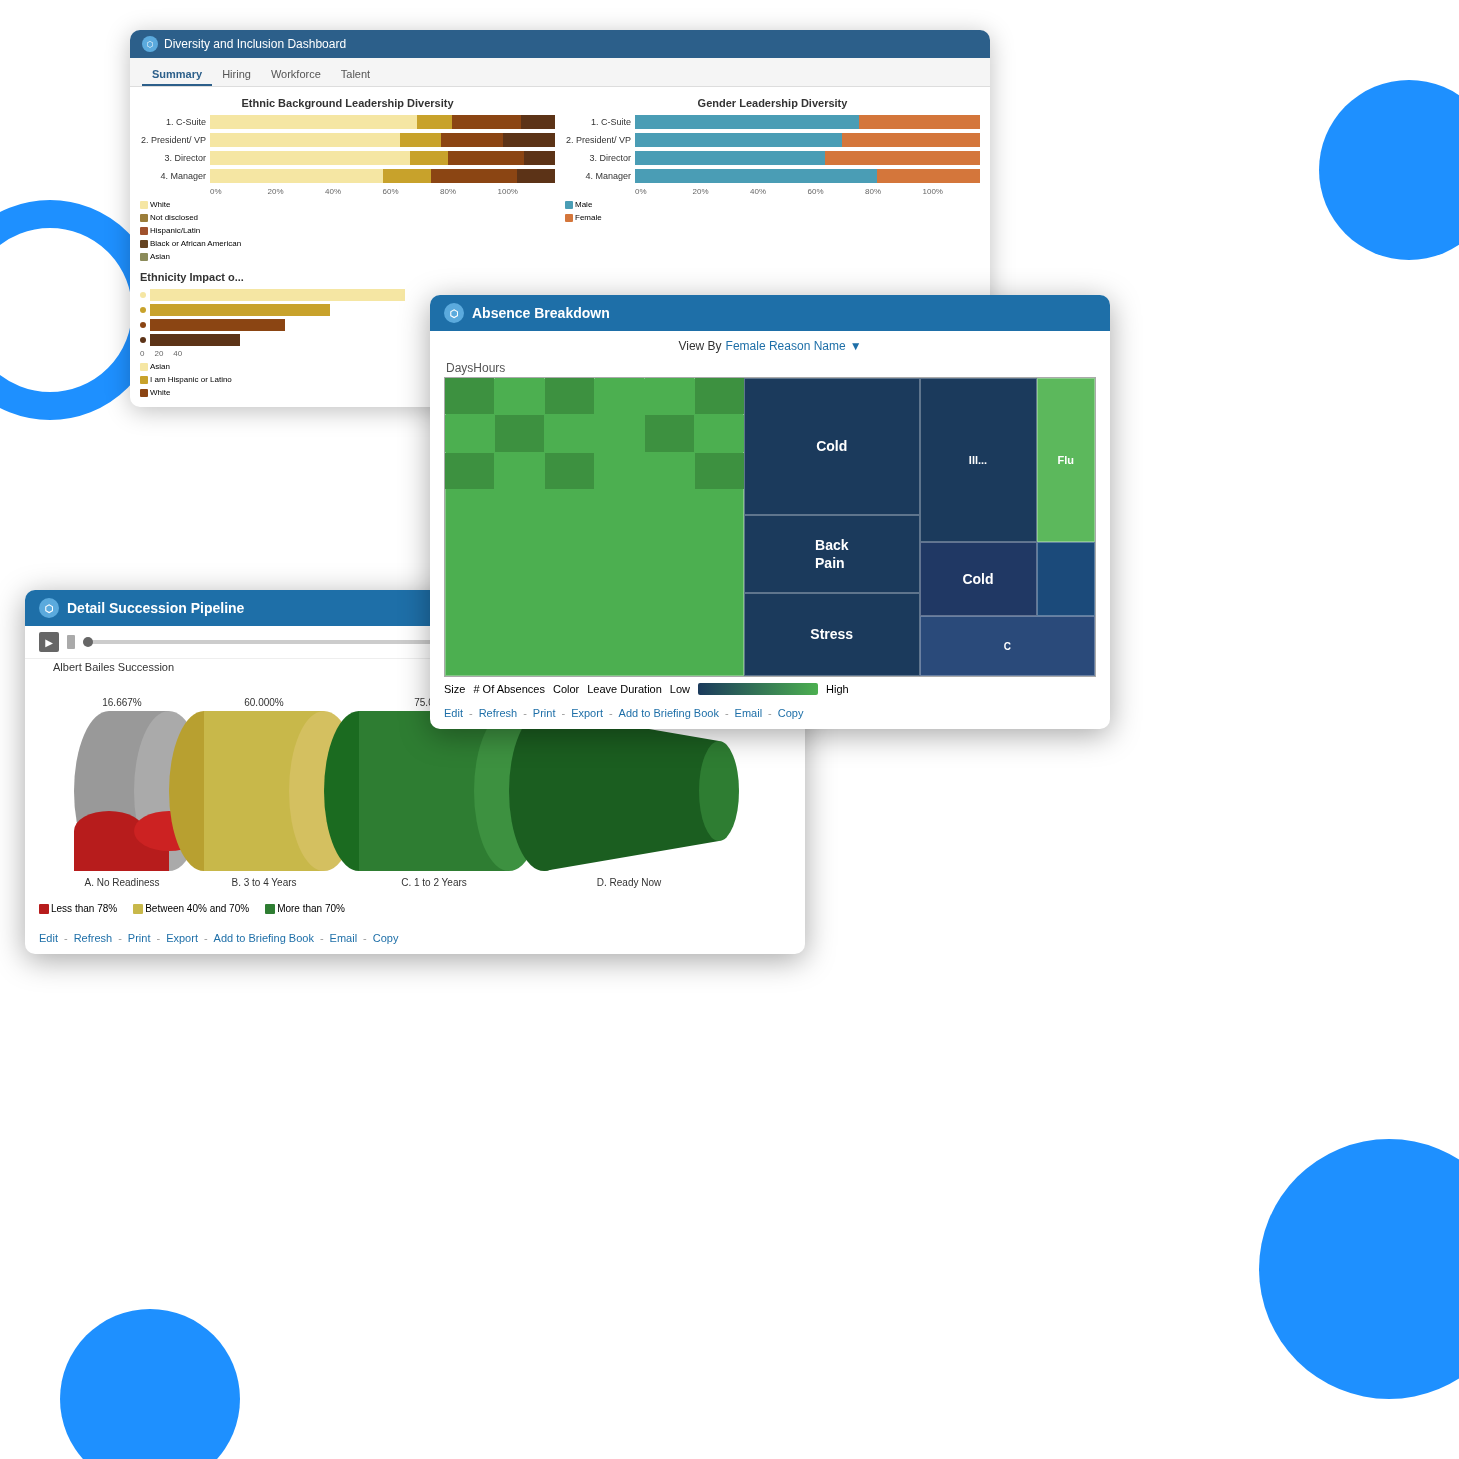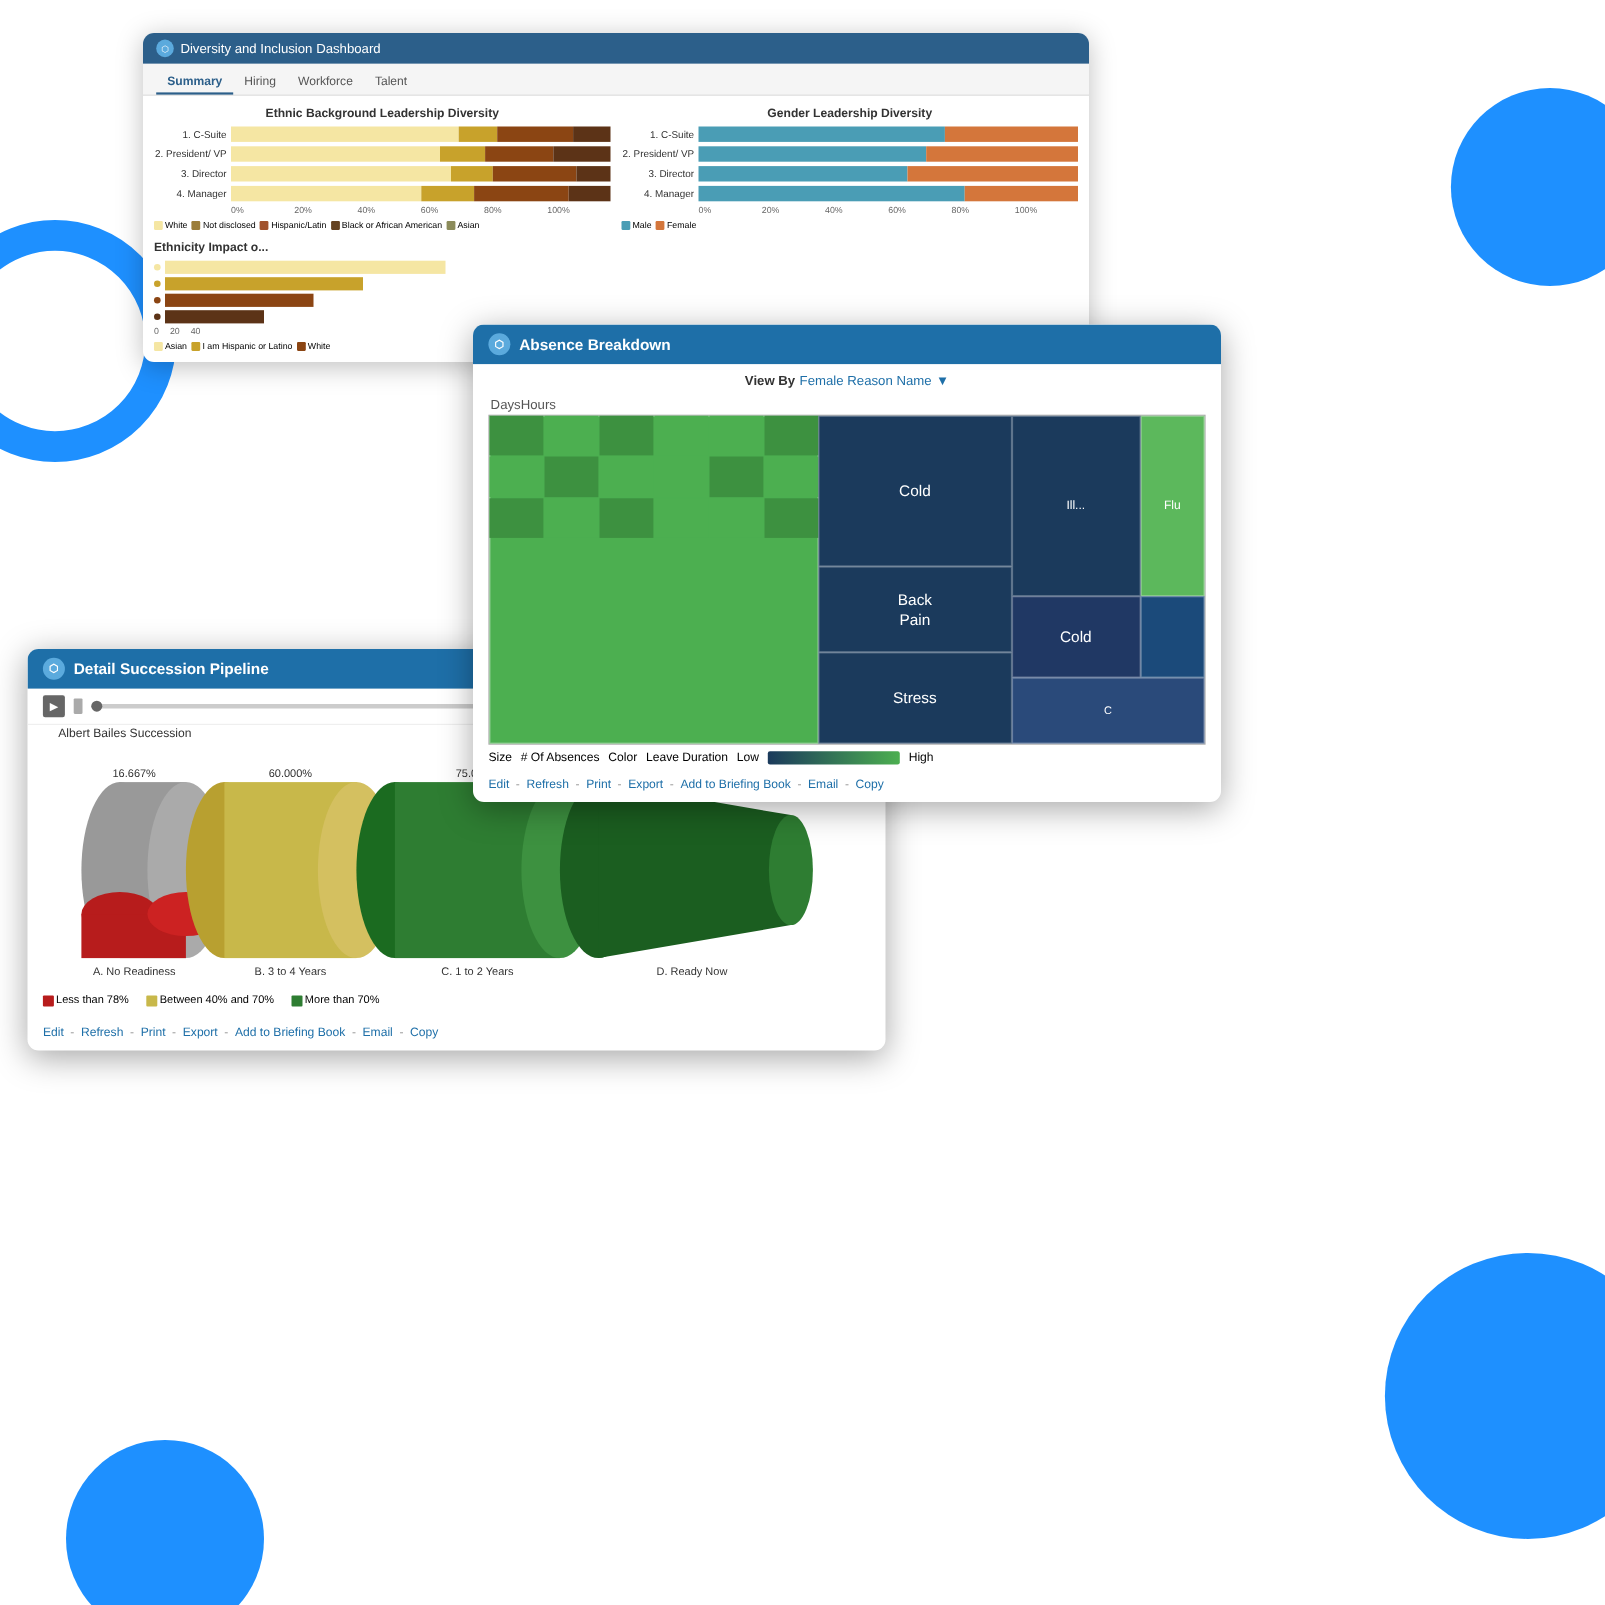--- a/index.html
+++ b/index.html
@@ -154,20 +154,21 @@
       color: #666;
       margin-top: 2px;
     }
     .hbar-axis span { flex: 1; }
     .chart-legend {
       display: flex;
       flex-wrap: wrap;
       gap: 4px;
       margin-top: 4px;
       font-size: 8px;
+      flex-direction: column;
     }
     .legend-item {
       display: flex;
       align-items: center;
       gap: 2px;
     }
     .legend-dot {
       width: 8px;
       height: 8px;
       border-radius: 1px;
@@ -218,21 +219,21 @@
     .absence-viewby {
       display: flex;
       align-items: center;
       justify-content: center;
       padding: 8px;
       font-size: 12px;
       color: #333;
       gap: 4px;
     }
     .absence-viewby-label {
-      font-weight: bold;
+      font-weight: normal;
       text-align: center;
     }
     .absence-viewby-value {
       color: #1E6FA8;
     }
     .absence-chart-area {
       padding: 0 14px;
     }
     .absence-axes {
       display: flex;
@@ -248,24 +249,23 @@
       height: 300px;
       position: relative;
       border: 1px solid #aaa;
     }
     .treemap-cell {
       position: absolute;
       display: flex;
       align-items: center;
       justify-content: center;
       color: white;
-      font-weight: normal;
+      font-weight: bold;
       font-size: 14px;
       border: 1px solid rgba(255,255,255,0.3);
-      text-align: center;
       line-height: 1.3;
     }
     .treemap-cell.small {
       font-size: 9px;
     }
 
     .absence-legend {
       display: flex;
       align-items: center;
       padding: 6px 14px;

